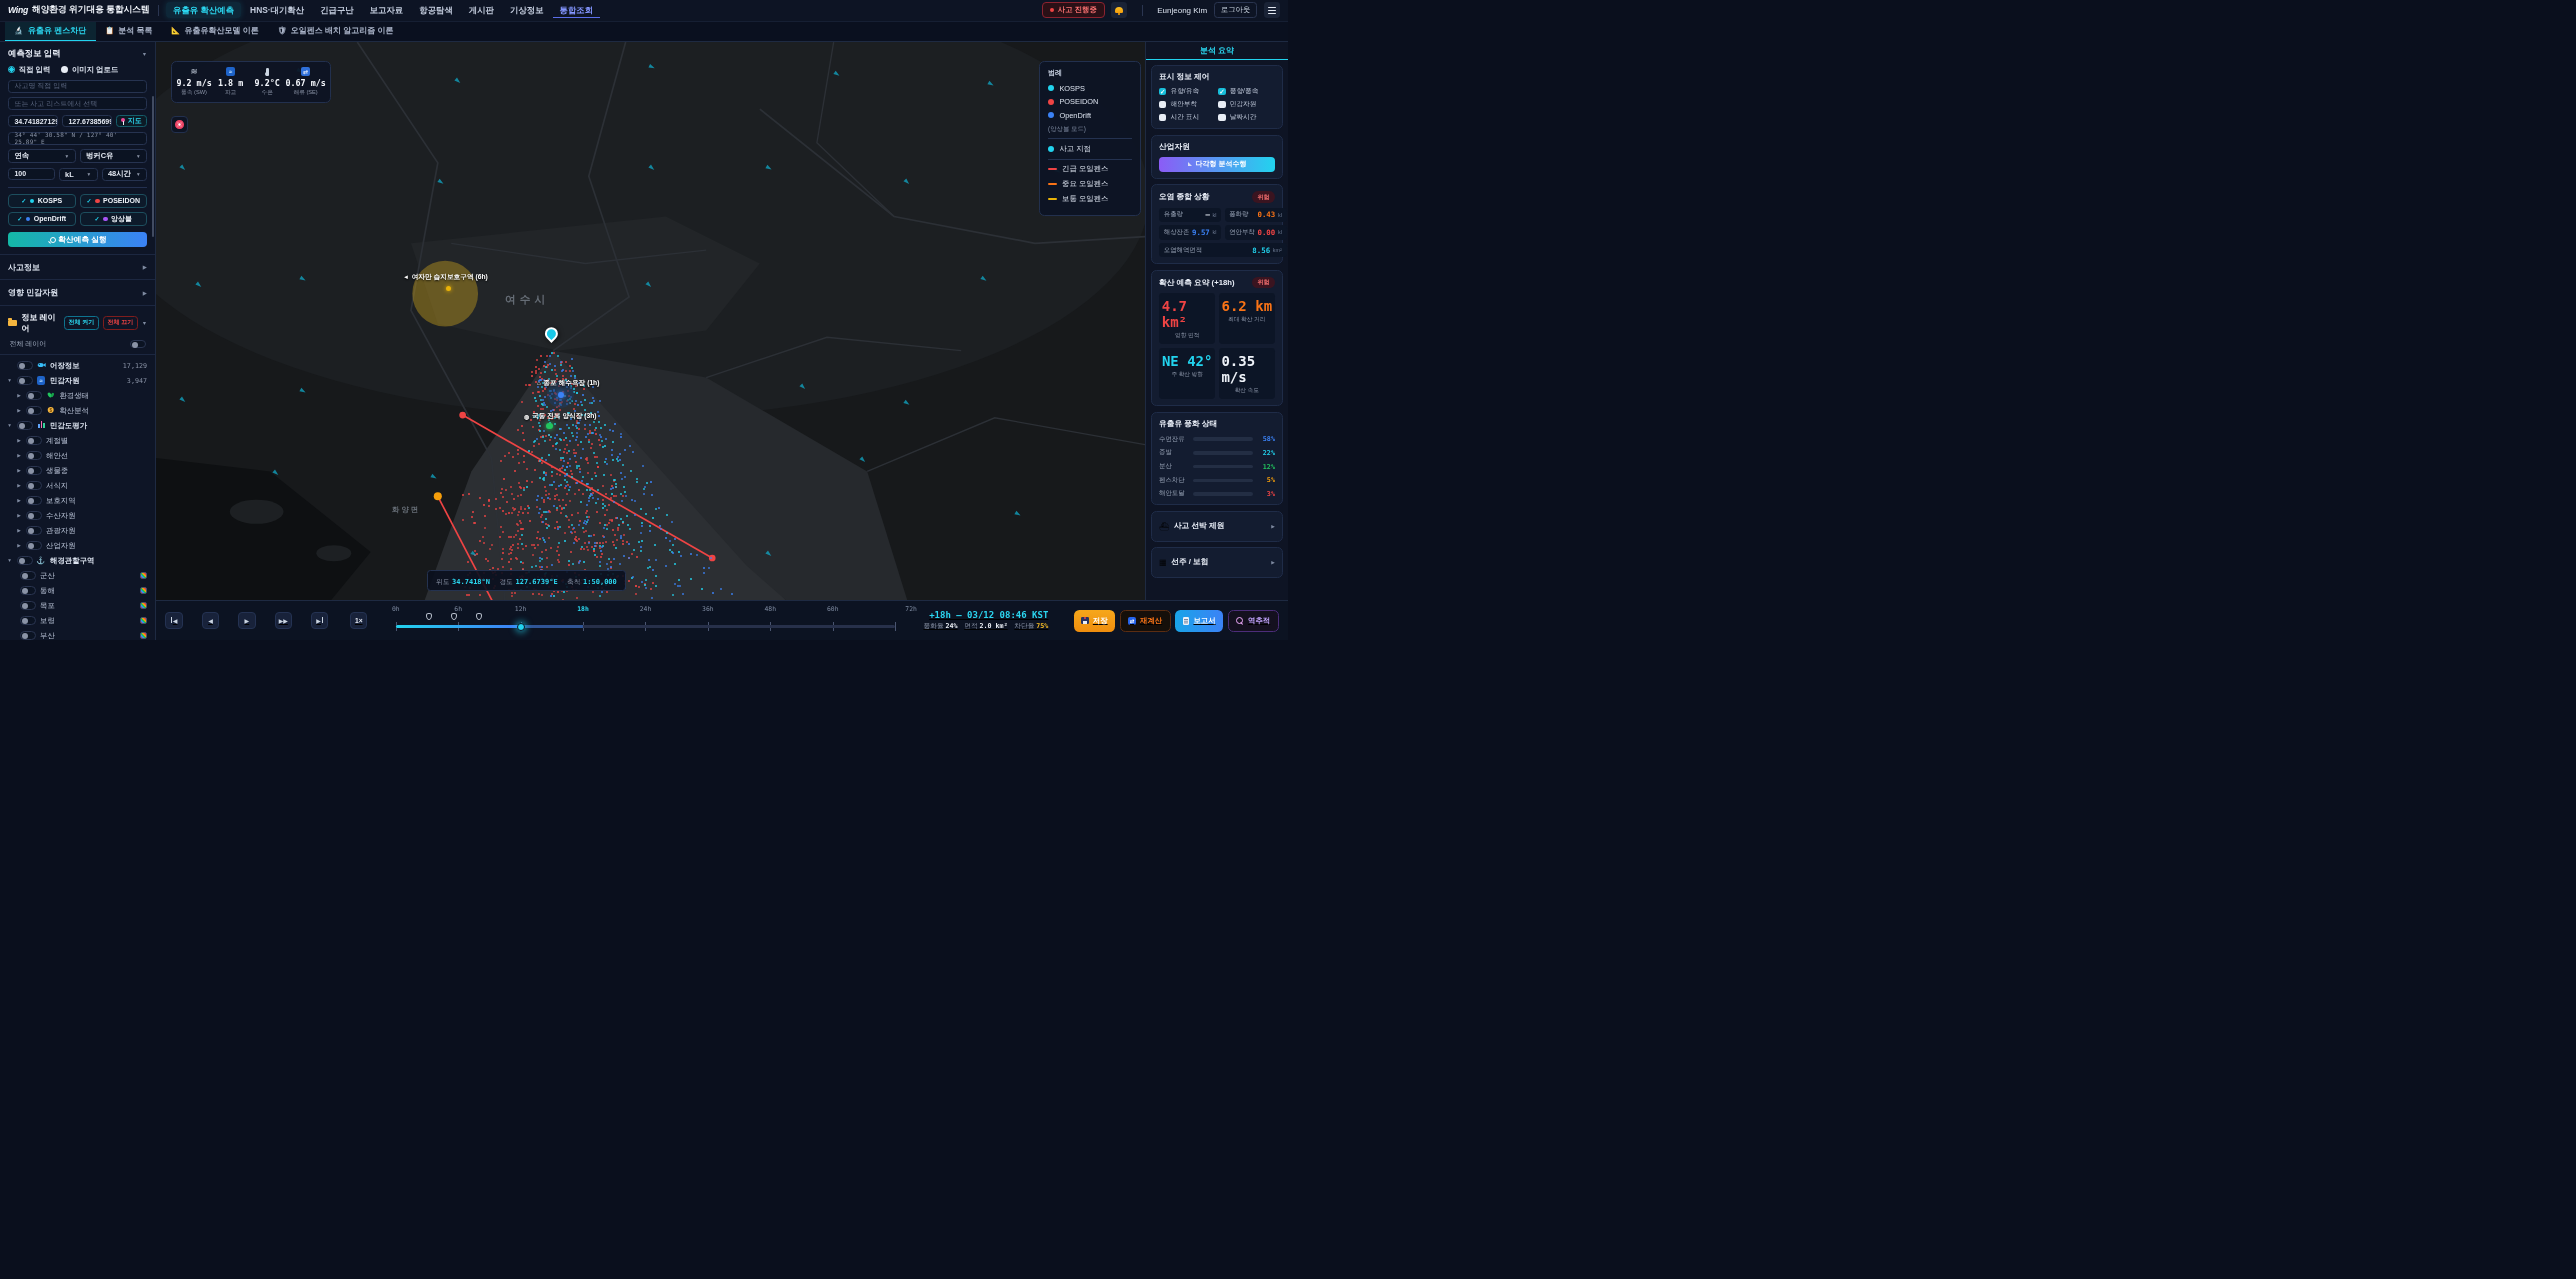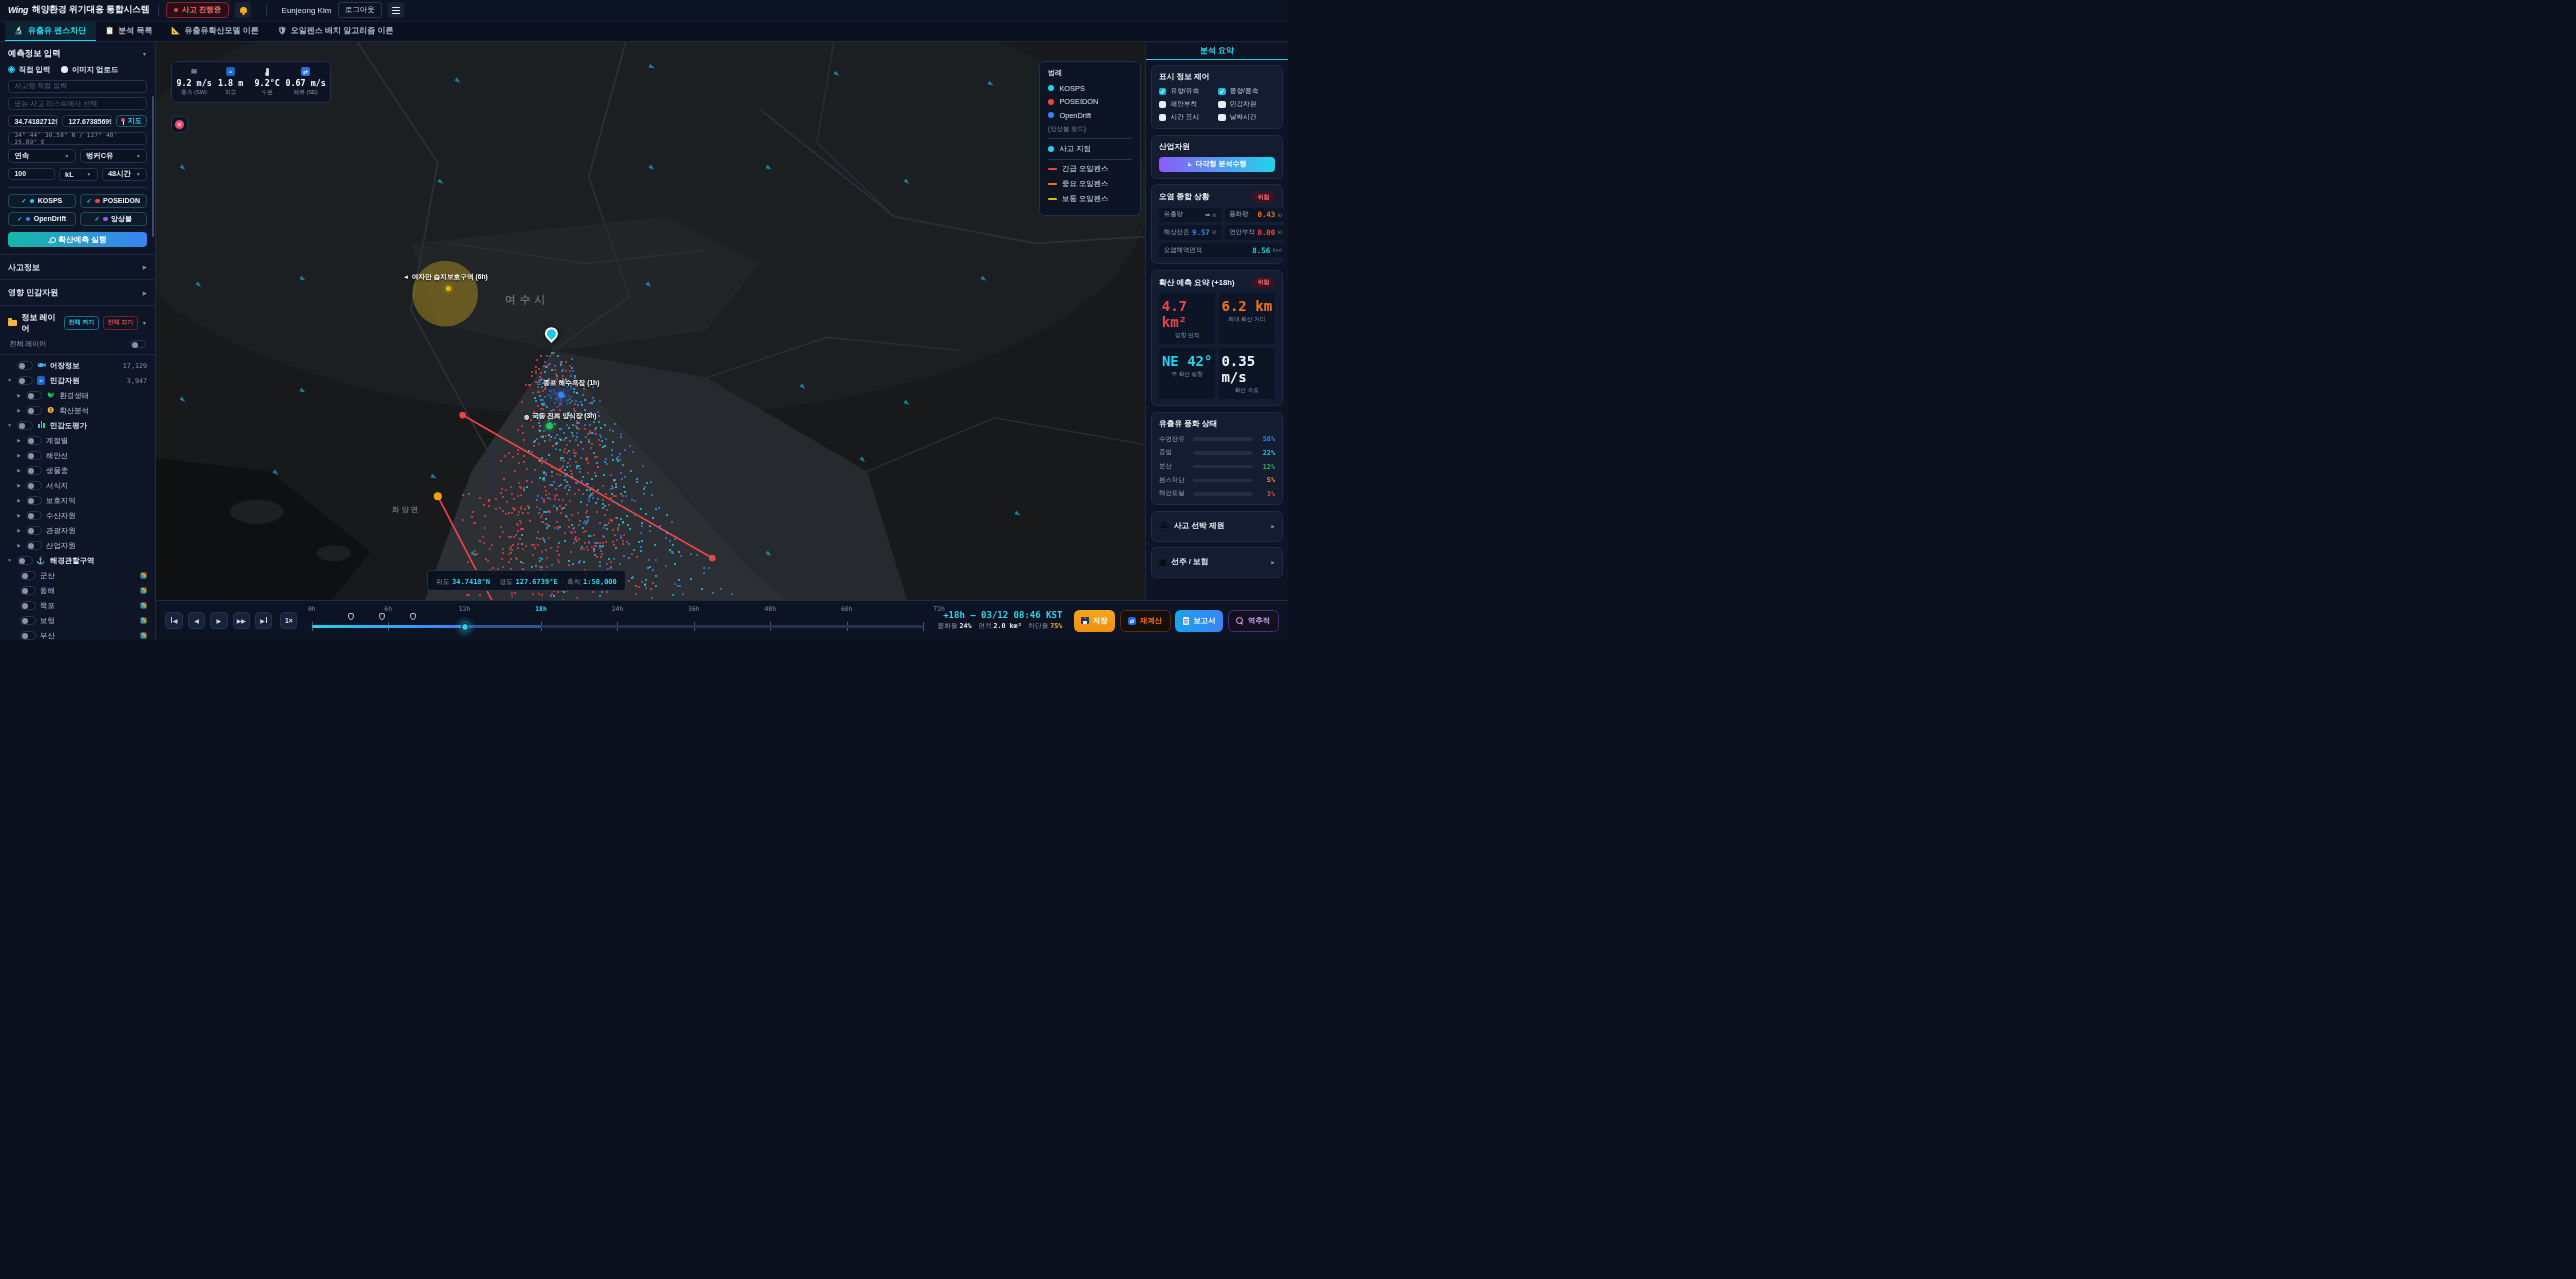--- a/index.html
+++ b/index.html
@@ -166,21 +166,21 @@
   .brow .bl{width:29.5px;font-size:6.4px;color:#9aa5b8;white-space:nowrap;}
   .brow .btrack{flex:1;height:3.4px;border-radius:2px;background:#232e44;overflow:hidden;}
   .brow .bfill{height:100%;border-radius:2px;}
   .brow .bp{width:17px;text-align:right;font-size:6.7px;font-weight:bold;font-family:"DejaVu Sans Mono",monospace;}
   .collapse-card{display:flex;align-items:center;gap:4.7px;padding:9.4px 6.7px;}
   .collapse-card .ctitle{flex:1;}
   .collapse-card .mini-caret{color:#7e8aa0;font-size:4.7px;}
   .emoji-ic{font-size:8px;}
 
   
-  .bottombar{height:40px;flex:0 0 40px;background:#0c1322;border-top:0.7px solid #1e2a42;display:flex;align-items:center;padding:0 9.4px;gap:5px;}
+  .bottombar{height:40px;flex:0 0 40px;background:#0c1322;border-top:0.7px solid #1e2a42;display:flex;align-items:center;padding:0 9.4px;gap:19px;text-decoration:underline;}
   .ctrlbtn{width:17.4px;height:17.4px;border-radius:4px;background:#18223a;border:0.7px solid #243252;color:#cbd5e1;font-size:6px;display:flex;align-items:center;justify-content:center;cursor:pointer;gap:0.7px;white-space:nowrap;}
   .ctrlbtn .vb{display:inline-block;width:1.3px;height:6px;background:#cbd5e1;}
   .speedbtn{width:17.4px;height:17.4px;border-radius:4px;background:#18223a;border:0.7px solid #243252;color:#e5eaf3;font-size:6.7px;font-weight:bold;display:flex;align-items:center;justify-content:center;cursor:pointer;margin-left:2.7px;}
   .timeline{flex:1;position:relative;height:31px;margin:0 9.4px;}
   .tl-label{position:absolute;top:0;transform:translateX(-50%);font-family:"DejaVu Sans Mono",monospace;font-size:6.4px;color:#7e8aa0;}
   .tl-label.active{color:#2bd6ef;font-weight:bold;}
   .tl-track{position:absolute;left:0;right:0;top:20px;height:3.4px;border-radius:2px;background:#27304a;}
   .tl-fill{position:absolute;left:0;top:20px;height:3.4px;border-radius:2px;background:linear-gradient(90deg,#22d3ee,#3f7df6);}
   .tl-buffer{position:absolute;top:20px;height:3.4px;background:rgba(59,130,246,.45);}
   .tl-tick{position:absolute;top:17.4px;width:0.7px;height:8.7px;background:#4a5570;}
@@ -211,20 +211,30 @@
 <body>
 
 <div class="app">
 
   <div class="topnav">
     <div class="logo">
       <span class="wing">Wing</span>
       <span>해양환경 위기대응 통합시스템</span>
     </div>
     <div class="nav-divider"></div>
+    <div class="navmenu" id="navmenu">
+        <div class="navitem active">유출유 확산예측</div>
+        <div class="navitem">HNS·대기확산</div>
+        <div class="navitem">긴급구난</div>
+        <div class="navitem">보고자료</div>
+        <div class="navitem">항공탐색</div>
+        <div class="navitem">게시판</div>
+        <div class="navitem">기상정보</div>
+        <div class="navitem link">통합조회</div>
+      </div>
     <div class="nav-right">
       <div class="incident-badge">
         <span class="dot"></span>
         <span>사고 진행중</span>
       </div>
       <div class="iconbtn">
         <span class="bell"></span>
       </div>
       <div class="nav-divider"></div>
       <span class="username">Eunjeong Kim</span>

